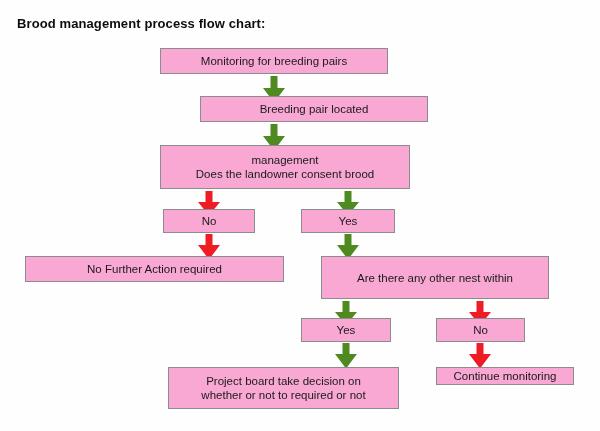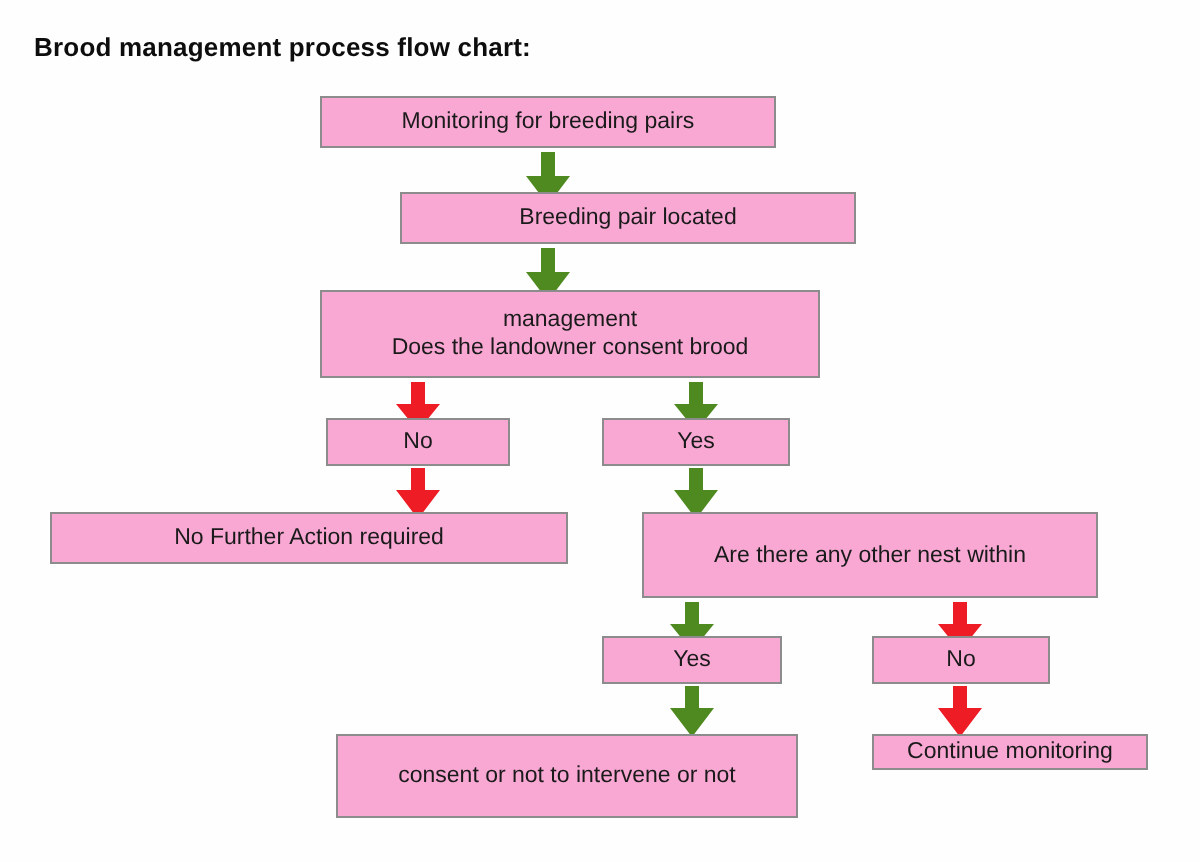--- a/index.html
+++ b/index.html
@@ -161,20 +161,21 @@
     </svg>
   </div>
 
   <div class="arrow" style="left:468px; top:343px; width:24px; height:26px;">
     <svg viewBox="0 0 24 26" preserveAspectRatio="none" aria-hidden="true">
       <polygon points="8.5,0 15.5,0 15.5,11 23,11 12,25.5 1,11 8.5,11" fill="#ee1c25"></polygon>
     </svg>
   </div>
 
   <div class="node" style="left:168px; top:367px; width:231px; height:42px; flex-direction:column; justify-content:center;">
-    <span>consent or not to intervene or not</span>
+    <span>Project board take decision on</span>
+    <span>whether or not to required or not</span>
   </div>
 
   <div class="node" style="left:436px; top:367px; width:138px; height:18px;">
     <span>Continue monitoring</span>
   </div>
 
 </div>
 
 </body></html>

